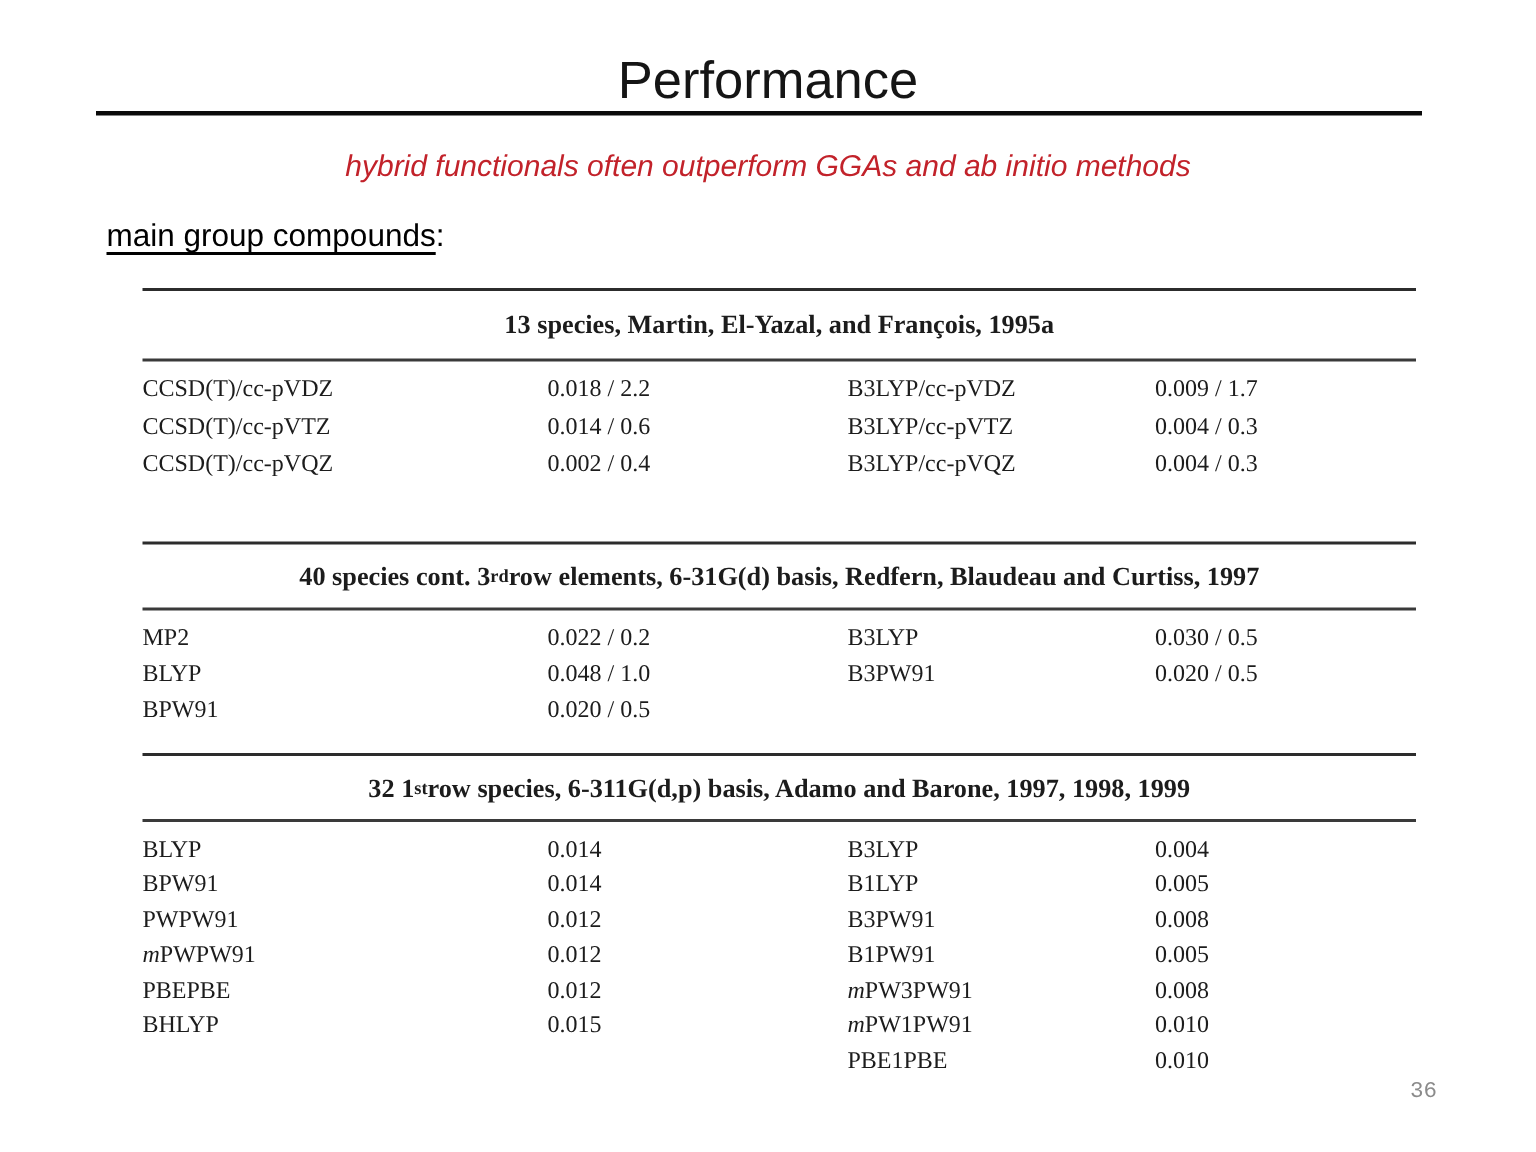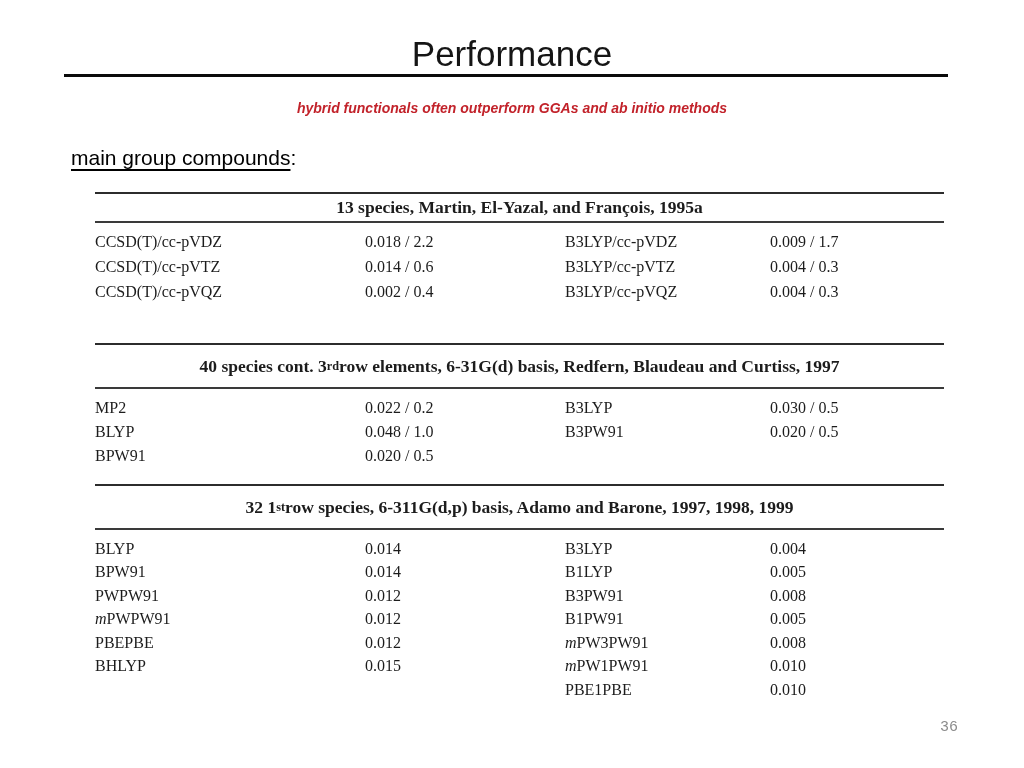--- a/index.html
+++ b/index.html
@@ -35,22 +35,22 @@
     width: 884px;
     height: 3px;
     background: #0a0a0a;
   }
   .subtitle {
     position: absolute;
     top: 100px;
     left: 0;
     width: 100%;
     text-align: center;
-    font-size: 14px;
-    font-weight: 700;
+    font-size: 20px;
+    font-weight: 400;
     font-style: italic;
   }
   .section {
     position: absolute;
     top: 146px;
     left: 71px;
     font-size: 21px;
     color: #000000;
   }
   .section .label {
@@ -73,21 +73,21 @@
   .tbl .rule.top { background: #2c2c2c; }
   .tbl-header {
     display: flex;
     align-items: center;
     justify-content: center;
     font-weight: 700;
     font-size: 17.5px;
     text-align: center;
   }
   .tbl-header sup { font-size: 70%; line-height: 0; }
-  .t1 .tbl-header { height: 27px; }
+  .t1 .tbl-header { height: 45px; }
   .t2 .tbl-header, .t3 .tbl-header { height: 42px; }
   .rows { padding-top: 6px; }
   .t2 .rows, .t3 .rows { padding-top: 7px; }
   .row {
     display: grid;
     grid-template-columns: 270px 200px 205px 174px;
     align-items: center;
   }
   .t1 .row { height: 25px; }
   .t2 .row { height: 24px; }

